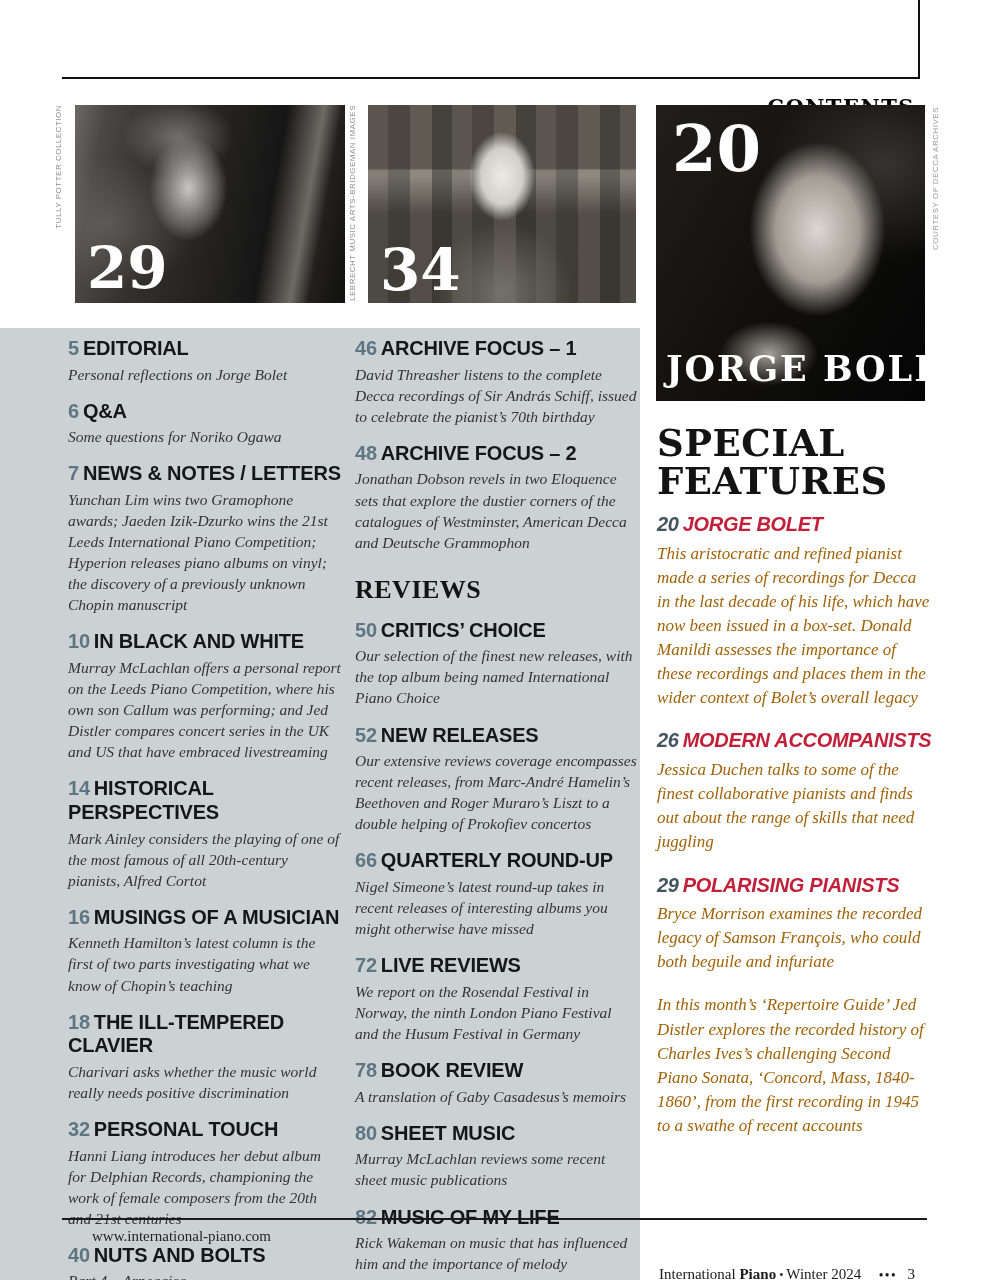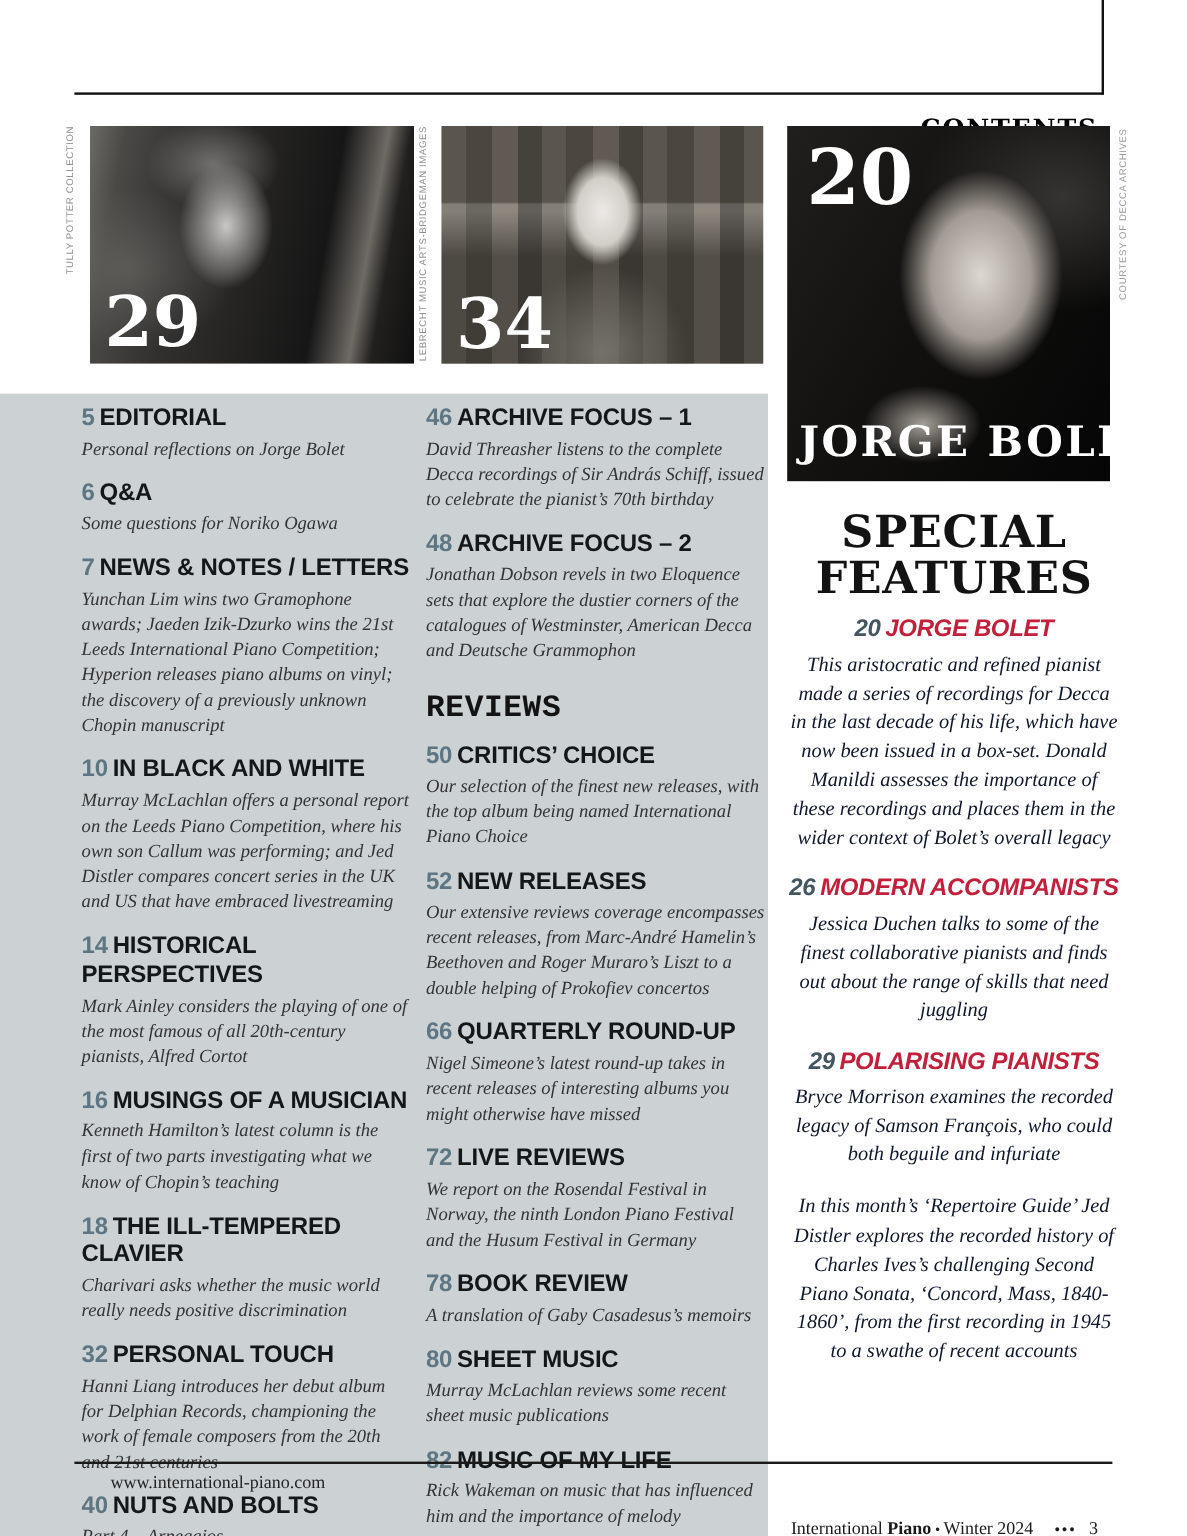--- a/index.html
+++ b/index.html
@@ -67,44 +67,44 @@
   .credit-2{left:348px;top:105px;}
   .credit-3{left:931px;top:107px;color:#9a9b9c;}
 
   
   .gray-panel{position:absolute;left:0;top:328px;width:640px;height:952px;background:var(--panel-gray);}
 
   
   .toc-col{position:absolute;top:337px;}
   .col1{left:68px;width:274px;}
   .col2{left:355px;width:283px;}
-  .col3{position:absolute;left:657px;top:424px;width:276px;text-align:center;}
+  .col3{position:absolute;left:657px;top:424px;width:276px;}
 
   .item{margin-bottom:15px;}
   .item-head{
     font-family:"Liberation Sans", sans-serif;font-weight:bold;font-size:20px;
     letter-spacing:-.2px;color:var(--ink);line-height:1.18;margin-bottom:3px;
   }
   .item-head .num{color:var(--num-slate);margin-right:4px;}
   .item-desc{font-size:15.5px;line-height:1.36;color:var(--body-ink);font-style:italic;}
 
   .section-label{
-    font-family:Liberation Mono, monospace;font-weight:bold;font-size:26px;color:#131313;
+    font-family:Liberation Serif, serif;font-weight:bold;font-size:26px;color:#131313;
     margin:22px 0 14px 0;letter-spacing:.5px;
   }
 
   .sf-heading{
     font-family:"DejaVu Serif", serif;font-weight:bold;font-size:37px;line-height:1.04;
     color:#131313;letter-spacing:.5px;margin-bottom:12px;
   }
   .col3 .item{margin-bottom:19px;}
   .col3 .item-head{font-size:20px;letter-spacing:-.3px;margin-bottom:5px;font-style:italic;}
   .col3 .item-head .num{color:var(--num-slate-dark);}
   .col3 .item-head .ttl{color:var(--accent-red);}
-  .col3 .item-desc{font-size:17px;line-height:1.42;color:#0f172a;}
+  .col3 .item-desc{font-size:17px;line-height:1.42;color:#a16207;}
 
   
   .footer-rule{position:absolute;left:62px;top:1218px;width:865px;height:2px;background:#1a1a1a;}
   .footer-left{position:absolute;left:92px;top:1228px;font-size:15px;color:#222;}
   .footer-right{position:absolute;left:62px;top:1266px;width:853px;text-align:right;font-size:15px;color:#1a1a1a;}
   .footer-right .bold{font-weight:bold;}
   .footer-right .sep{font-size:12px;margin:0 3px;}
   .footer-right .dots{font-weight:bold;letter-spacing:2px;margin:0 10px 0 14px;font-size:12px;}
 </style>
 </head>

